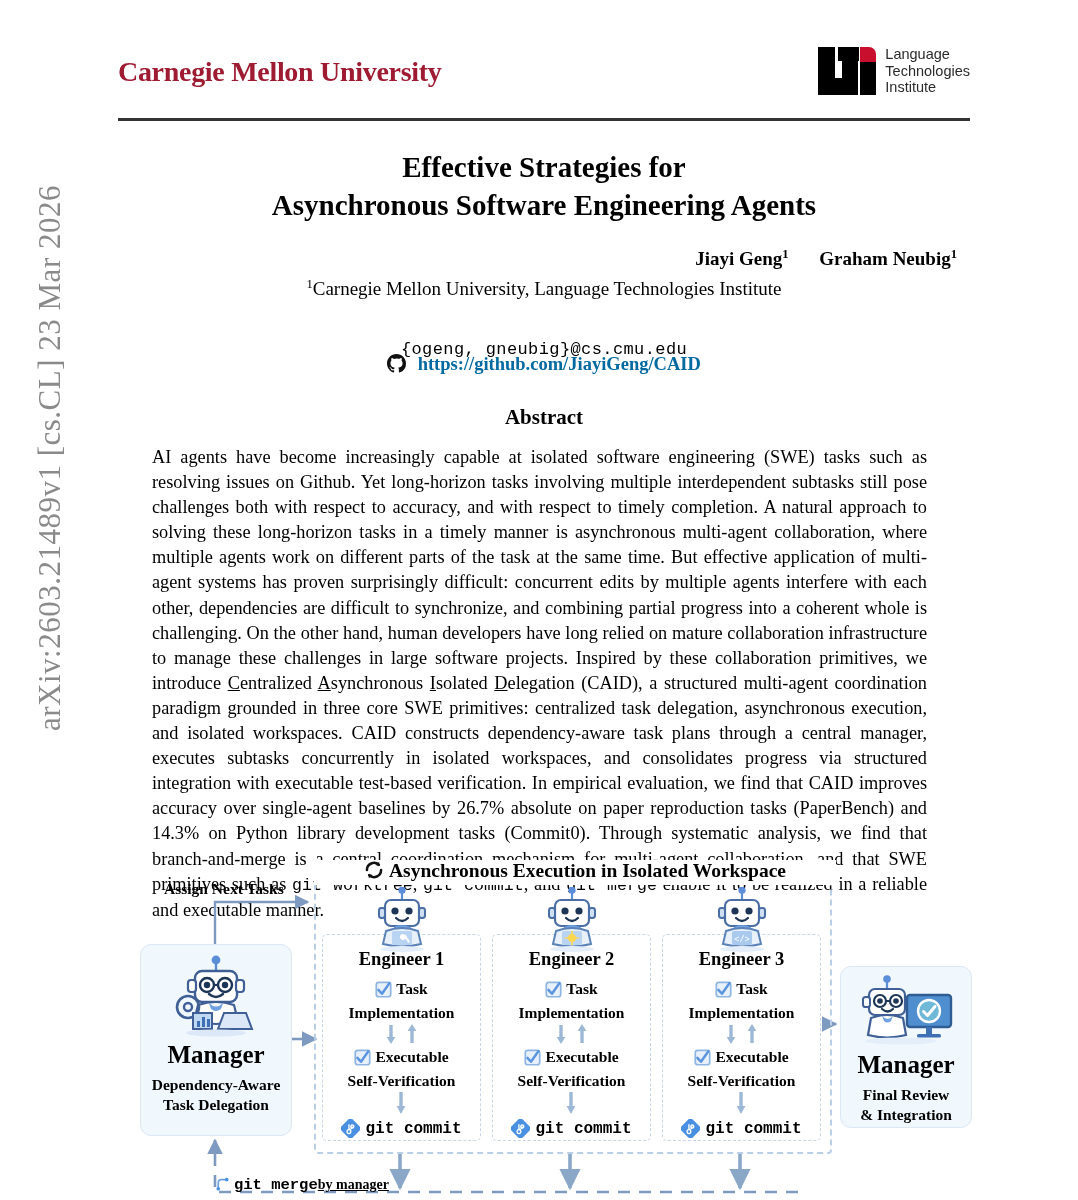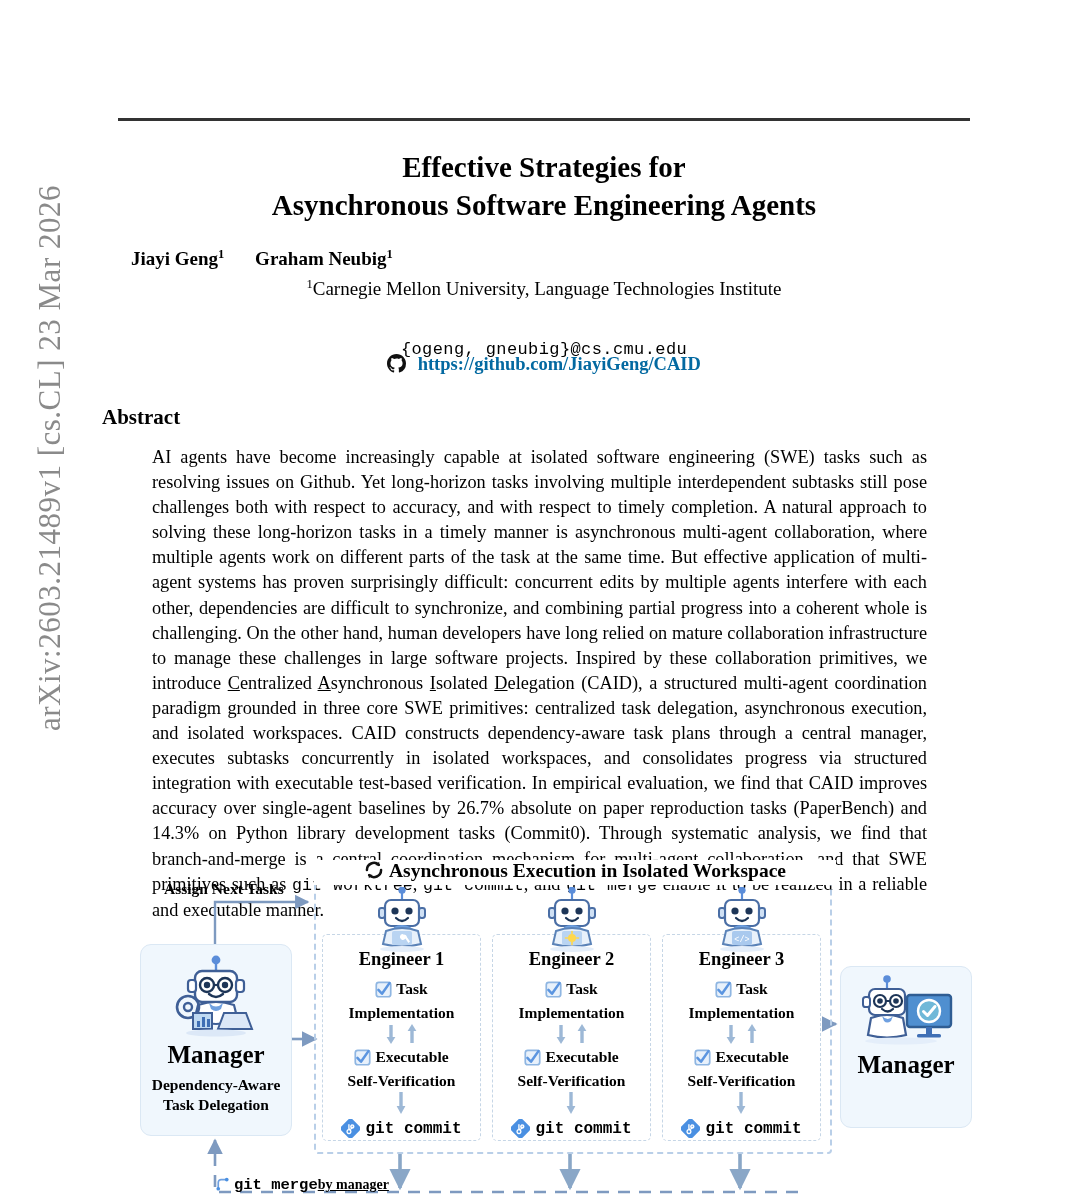--- a/index.html
+++ b/index.html
@@ -120,21 +120,21 @@
     text-align: center;
     font-weight: bold;
     font-size: 29px;
     line-height: 38px;
   }
   #authors {
     position: absolute;
     left: 118px;
     top: 247px;
     width: 852px;
-    text-align: left;
+    text-align: right;
     font-weight: bold;
     font-size: 19px;
   }
   #authors .auth { margin: 0 13px; }
   #affil {
     position: absolute;
     left: 118px;
     top: 277px;
     width: 852px;
     text-align: center;
@@ -169,24 +169,24 @@
   #repo-link {
     color: #0369a1;
     font-weight: bold;
     text-decoration: none;
     font-size: 18.5px;
   }
 
   
   #abstract-heading {
     position: absolute;
-    left: 102px;
+    left: 118px;
     top: 405px;
     width: 852px;
-    text-align: left;
+    text-align: center;
     font-weight: bold;
     font-size: 21px;
   }
   #abstract-body {
     position: absolute;
     left: 152px;
     top: 445px;
     width: 775px;
     text-align: justify;
     font-size: 18.3px;
@@ -366,20 +366,39 @@
     pointer-events: none;
   }
 </style>
 </head>
 <body>
 
 <div id="arxiv-stamp">arXiv:2603.21489v1  [cs.CL]  23 Mar 2026</div>
 
 <div id="page">
 
+  <div id="header">
+    <div id="cmu-wordmark">Carnegie Mellon University</div>
+
+    <div id="lti-logo">
+      <div id="lti-mark">
+        <div class="bar-l-vert"></div>
+        <div class="bar-l-foot"></div>
+        <div class="bar-t-top"></div>
+        <div class="bar-t-stem"></div>
+        <div class="bar-i-red"></div>
+        <div class="bar-i-stem"></div>
+      </div>
+      <div id="lti-text">
+        <div>Language</div>
+        <div>Technologies</div>
+        <div>Institute</div>
+      </div>
+    </div>
+  </div>
   <div id="header-rule"></div>
 
   <div id="title">
     <div>Effective Strategies for</div>
     <div>Asynchronous Software Engineering Agents</div>
   </div>
 
   <div id="authors">
     <span class="auth"><span>Jiayi Geng</span><sup>1</sup></span>
     <span class="auth"><span>Graham Neubig</span><sup>1</sup></span>
@@ -686,20 +705,24 @@
           <rect x="56" y="20" width="44" height="32" rx="3" fill="#4f8fd0" stroke="#2f5d93" stroke-width="2.4"></rect>
           <circle cx="78" cy="36" r="11" fill="#6fb8d8"></circle>
           <circle cx="78" cy="36" r="11" fill="none" stroke="#fff" stroke-width="2.4"></circle>
           <path d="M72.5,36.5 L76.5,40.5 L84,31.5" stroke="#fff" stroke-width="3" fill="none" stroke-linecap="round" stroke-linejoin="round"></path>
           <rect x="75" y="52" width="6" height="7" fill="#3f6fb5"></rect>
           <rect x="66" y="59" width="24" height="3.6" rx="1.6" fill="#3f6fb5"></rect>
           <ellipse cx="50" cy="66" rx="36" ry="3.4" fill="#e4eefa"></ellipse>
         </svg>
       </div>
       <div class="mgr-title">Manager</div>
+      <div class="mgr-sub">
+        <div>Final Review</div>
+        <div>&amp; Integration</div>
+      </div>
     </div>
 
     <div id="merge-label">
       <span class="gitico">
         <svg width="17" height="17" viewBox="0 0 24 24">
           <path d="M6 18 L6 9 a4 4 0 0 1 4 -4 L18 5" stroke="#6fa0e0" stroke-width="2.4" fill="none" stroke-linecap="round"></path>
           <circle cx="6" cy="18" r="2.6" fill="#4a90e2"></circle>
           <circle cx="18" cy="5" r="2.6" fill="#4a90e2"></circle>
         </svg>
       </span><span class="mono">git merge</span><span class="bym">by manager</span>

